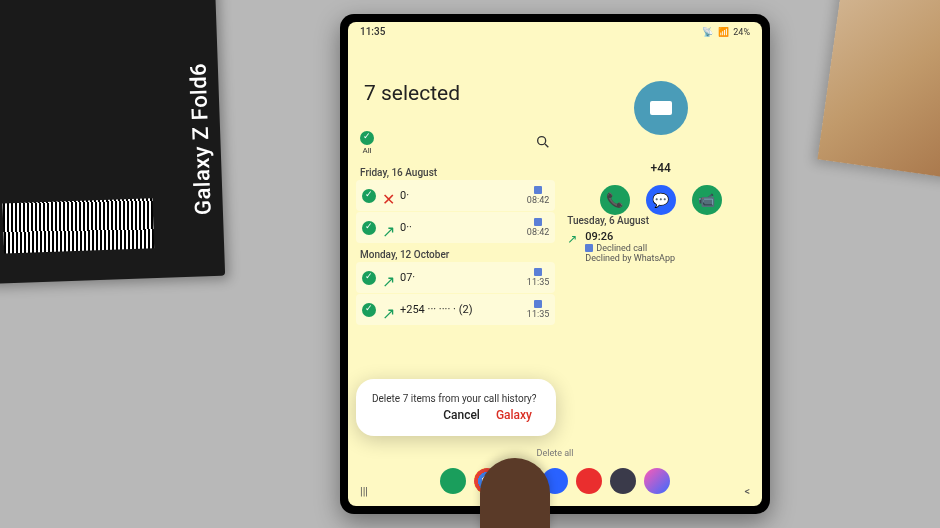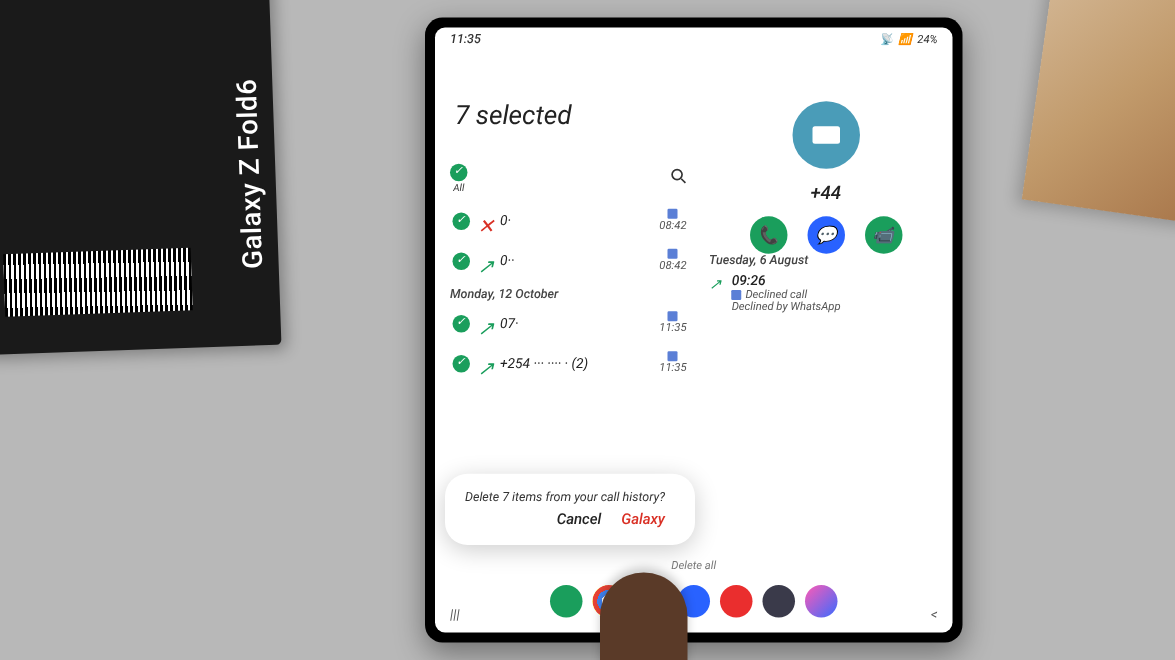--- a/index.html
+++ b/index.html
@@ -8,21 +8,21 @@
   
   .product-box { position: absolute; left: -20px; top: -20px; width: 240px; height: 300px; background: #1a1a1a; transform: rotate(-2deg); border-radius: 4px; box-shadow: 4px 4px 12px rgba(0,0,0,0.3); }
   .product-box .brand { position: absolute; right: 20px; top: 50%; transform: rotate(-90deg) translateX(50%); transform-origin: right center; color: #fff; font-size: 22px; font-weight: 500; letter-spacing: 0.5px; white-space: nowrap; }
   .product-box .barcode { position: absolute; bottom: 30px; left: 20px; width: 150px; height: 50px; background: repeating-linear-gradient(90deg, #000 0 2px, #fff 2px 4px); }
   
   
   .wood-block { position: absolute; right: -30px; top: -20px; width: 140px; height: 190px; background: linear-gradient(135deg, #d4b896 0%, #c19a6b 50%, #a8764a 100%); transform: rotate(8deg); box-shadow: -4px 4px 12px rgba(0,0,0,0.2); }
   
   
   .device { position: absolute; left: 340px; top: 14px; width: 430px; height: 500px; background: #000; border-radius: 14px; padding: 8px; box-shadow: 0 8px 24px rgba(0,0,0,0.4); }
-  .screen { width: 100%; height: 100%; background: #ffffff; border-radius: 8px; position: relative; overflow: hidden; display: flex; flex-direction: column; font-style: italic; }
+  .screen { width: 100%; height: 100%; background: #fef9c3; border-radius: 8px; position: relative; overflow: hidden; display: flex; flex-direction: column; }
   
   
   .status-bar { display: flex; justify-content: space-between; align-items: center; padding: 4px 12px; font-size: 10px; color: #333; }
   .status-left { font-weight: 500; }
   .status-right { display: flex; gap: 4px; align-items: center; }
   .status-right span { font-size: 9px; }
   
   
   .content { flex: 1; display: flex; position: relative; }
   .left-panel { width: 52%; display: flex; flex-direction: column; padding: 0 8px; }
@@ -47,21 +47,21 @@
   .call-dir.out { color: #1a9e5c; }
   .call-dir.missed { color: #d93025; }
   .call-number { flex: 1; font-size: 11px; color: #222; overflow: hidden; white-space: nowrap; }
   .call-time { font-size: 9px; color: #555; display:flex; flex-direction:column; align-items:center; }
   .sim-ind { width:8px; height:8px; background:#5b7fd6; border-radius:1px; margin-bottom:1px; }
   
   
   .contact-card { margin-top: 40px; display: flex; flex-direction: column; align-items: center; }
   .avatar { width: 54px; height: 54px; border-radius: 50%; background: #4a9cb8; display:flex; align-items:center; justify-content:center; }
   .avatar .flag { width: 22px; height: 14px; background: #fff; border-radius: 2px; }
-  .contact-number { font-size: 15px; font-weight: 500; color: #222; margin-top: 10px; }
+  .contact-number { font-size: 12px; font-weight: 500; color: #222; margin-top: 26px; }
   .action-row { display: flex; gap: 16px; margin-top: 10px; }
   .action-btn { width: 30px; height: 30px; border-radius: 50%; display:flex; align-items:center; justify-content:center; color:#fff; font-size:14px; }
   .action-btn.call { background: #1a9e5c; }
   .action-btn.msg { background: #2962ff; }
   .action-btn.video { background: #1a9e5c; }
   
   .detail-section { }
   .detail-date { font-size: 10px; color: #444; font-weight: 500; margin-bottom: 4px; }
   .detail-entry { display:flex; gap:8px; }
   .detail-icon { color: #1a9e5c; font-size: 12px; margin-top:2px; }
@@ -133,20 +133,21 @@
           </div>
           <div class="spacer"></div>
           <div class="search-icon">
             <svg viewBox="0 0 24 24" width="16" height="16">
                 <circle cx="10" cy="10" r="6" fill="none" stroke="#333" stroke-width="2"></circle>
                 <line x1="15" y1="15" x2="20" y2="20" stroke="#333" stroke-width="2"></line>
               </svg>
           </div>
         </div>
 
+        <div class="section-header">Friday, 16 August</div>
         <div class="call-list">
           <div class="call-item">
             <div class="check-circle"></div>
             <span class="call-dir missed">✕</span>
             <span class="call-number">0·</span>
             <span class="call-time">
                 <span class="sim-ind"></span>
                 <span>08:42</span>
               </span>
           </div>

